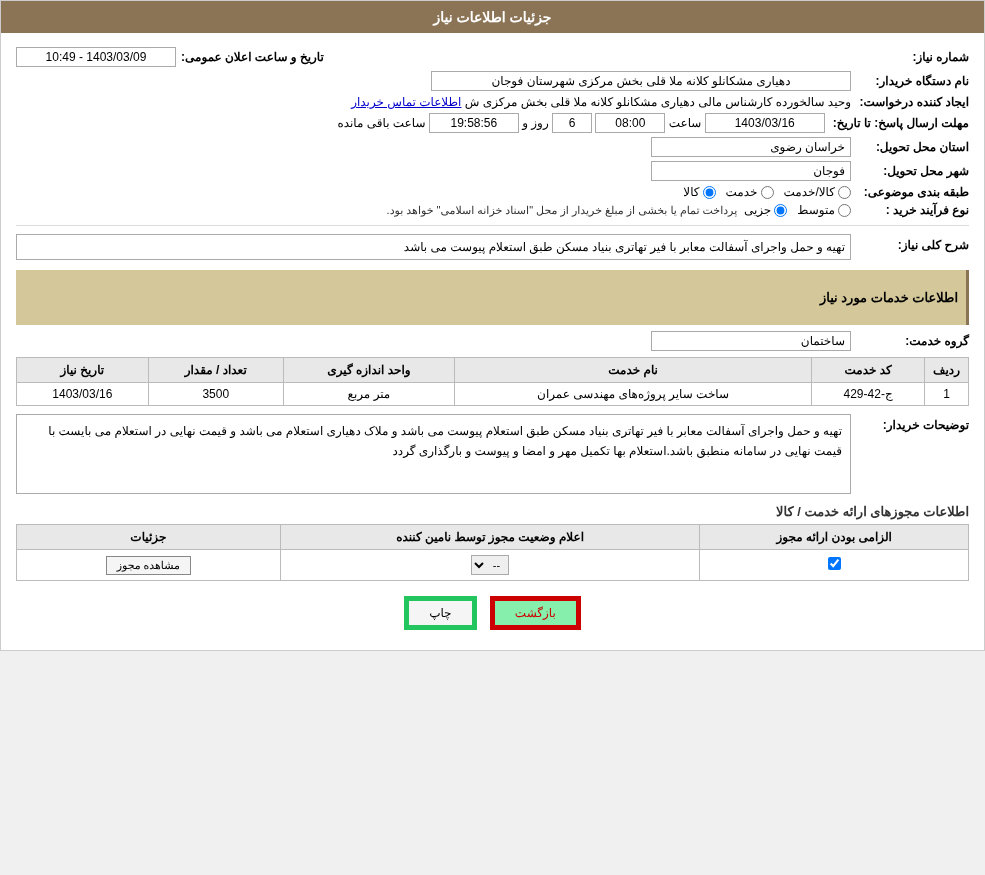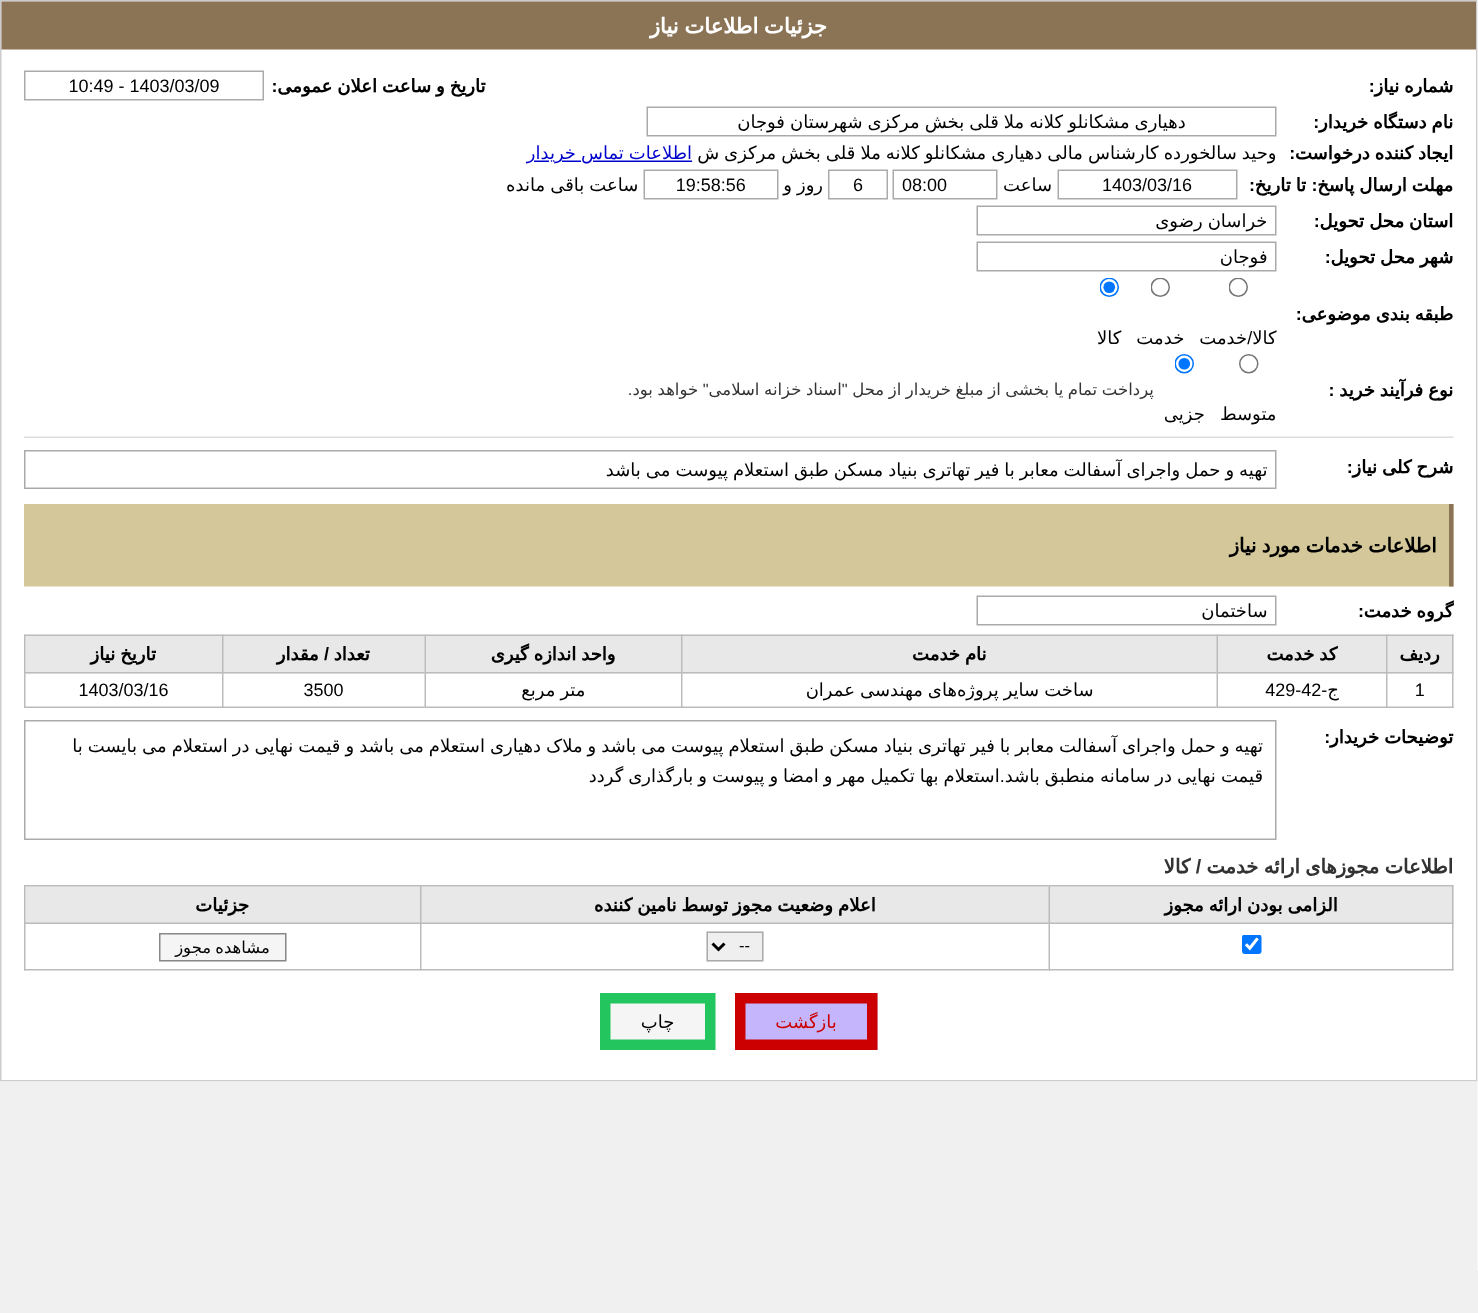--- a/index.html
+++ b/index.html
@@ -46,22 +46,21 @@
       cursor: pointer;
     }
     .radio-group {
       display: inline-flex;
       gap: 10px;
       align-items: center;
     }
     .radio-item {
       display: inline-flex;
       align-items: center;
-      gap: 20px;
-      flex-direction: column;
+      gap: 3px;
     }
     .data-table {
       width: 100%;
       border-collapse: collapse;
       margin: 6px 0;
     }
     .data-table th {
       background: #e8e8e8;
       border: 1px solid #bbb;
       padding: 5px 8px;
@@ -106,30 +105,30 @@
     .checkbox-cell {
       text-align: center;
     }
     .btn-group {
       text-align: center;
       margin: 15px 0 10px 0;
     }
     .btn {
       padding: 5px 20px;
       margin: 0 5px;
-      border: 7px solid #22c55e;
+      border: 5px solid #22c55e;
       cursor: pointer;
       font-size: 12px;
       font-family: Tahoma, Arial, sans-serif;
     }
     .btn-print {
       background: #f5f5f5;
     }
     .btn-back {
-      background: #c4b5fd;
+      background: #86efac;
       border-color: #c00;
       color: #c00;
     }
     .select-small {
       border: 1px solid #aaa;
       padding: 2px 4px;
       font-size: 11px;
       font-family: Tahoma, Arial, sans-serif;
     }
     .divider {
@@ -196,21 +195,21 @@
       &nbsp;
       <span class="blue-link">اطلاعات تماس خریدار</span>
     </div>
 
     <div class="info-row">
       <div class="lbl">مهلت ارسال پاسخ: تا تاریخ:</div>
       <div class="inline-input" style="min-width:120px; text-align:center;">1403/03/16</div>
       &nbsp;
       <span>ساعت</span>
       &nbsp;
-      <div class="inline-input" style="min-width:70px; text-align:left;">08:00</div>
+      <div class="inline-input" style="min-width:70px; text-align:center;">08:00</div>
       &nbsp;
       <div class="inline-input" style="min-width:40px; text-align:center;">6</div>
       &nbsp;
       <span>روز و</span>
       &nbsp;
       <div class="inline-input" style="min-width:90px; text-align:center;">19:58:56</div>
       &nbsp;
       <span>ساعت باقی مانده</span>
     </div>
 

